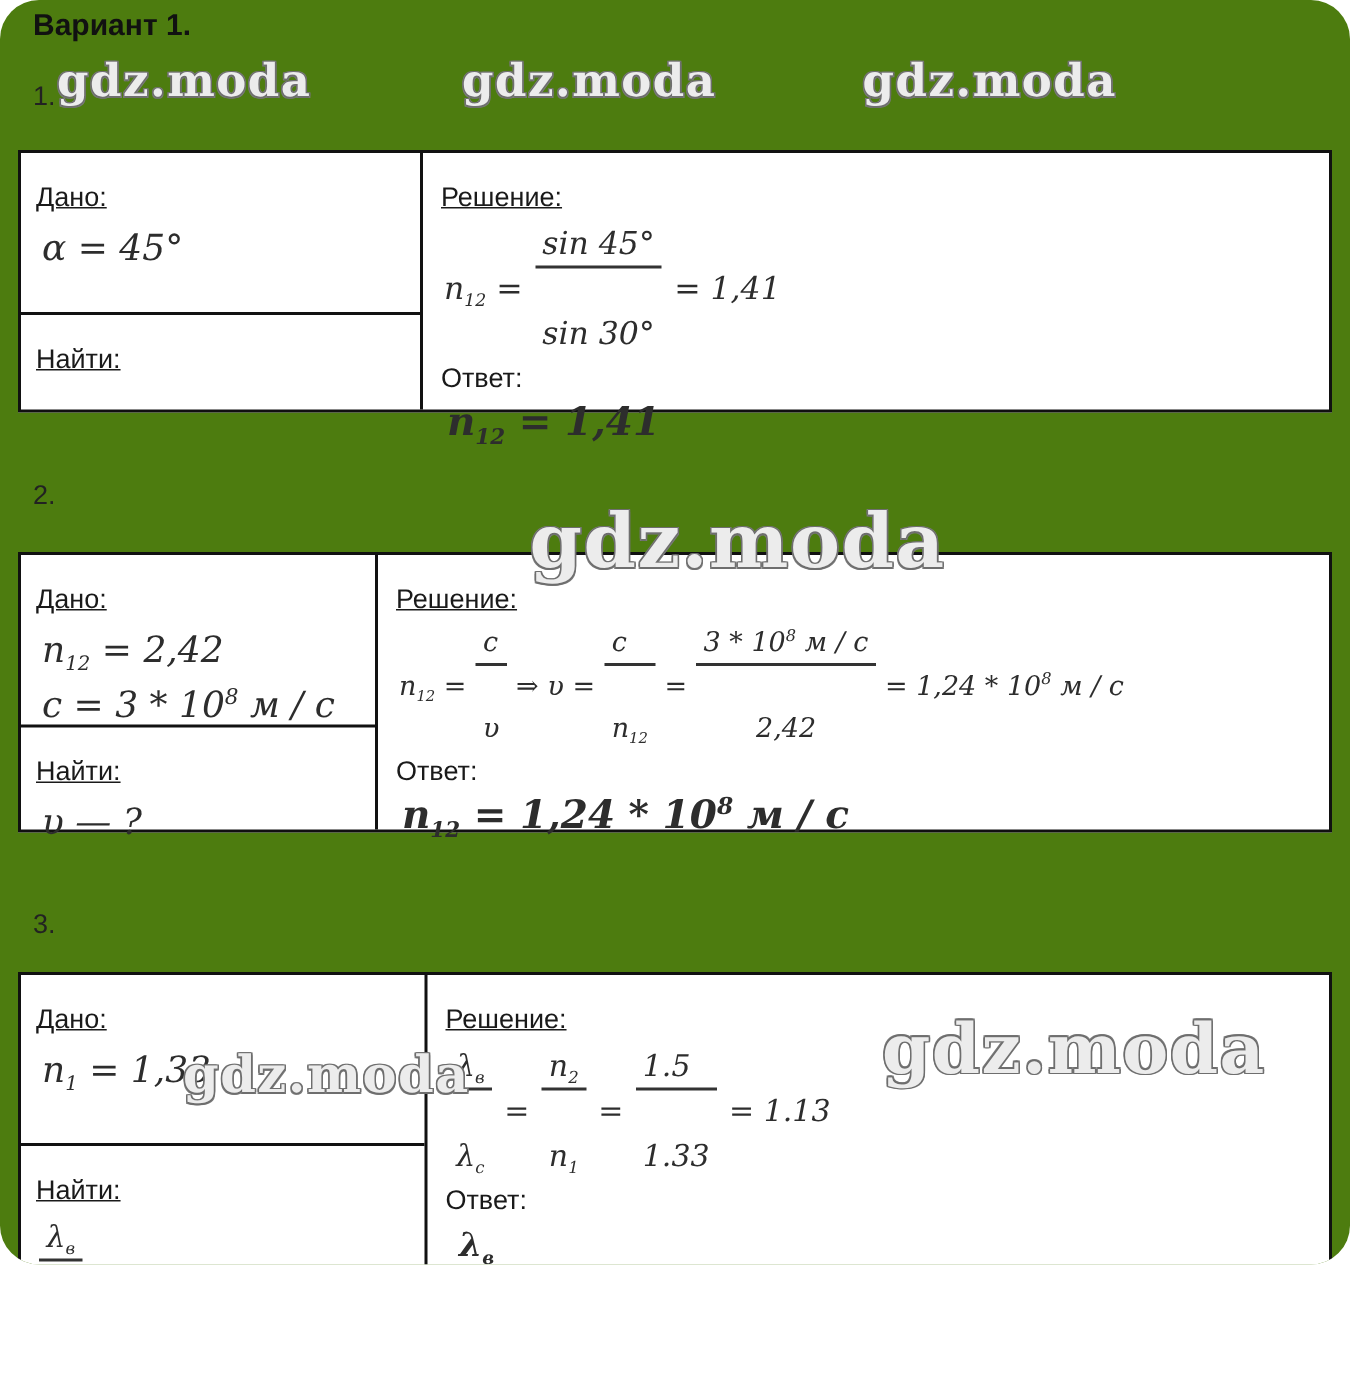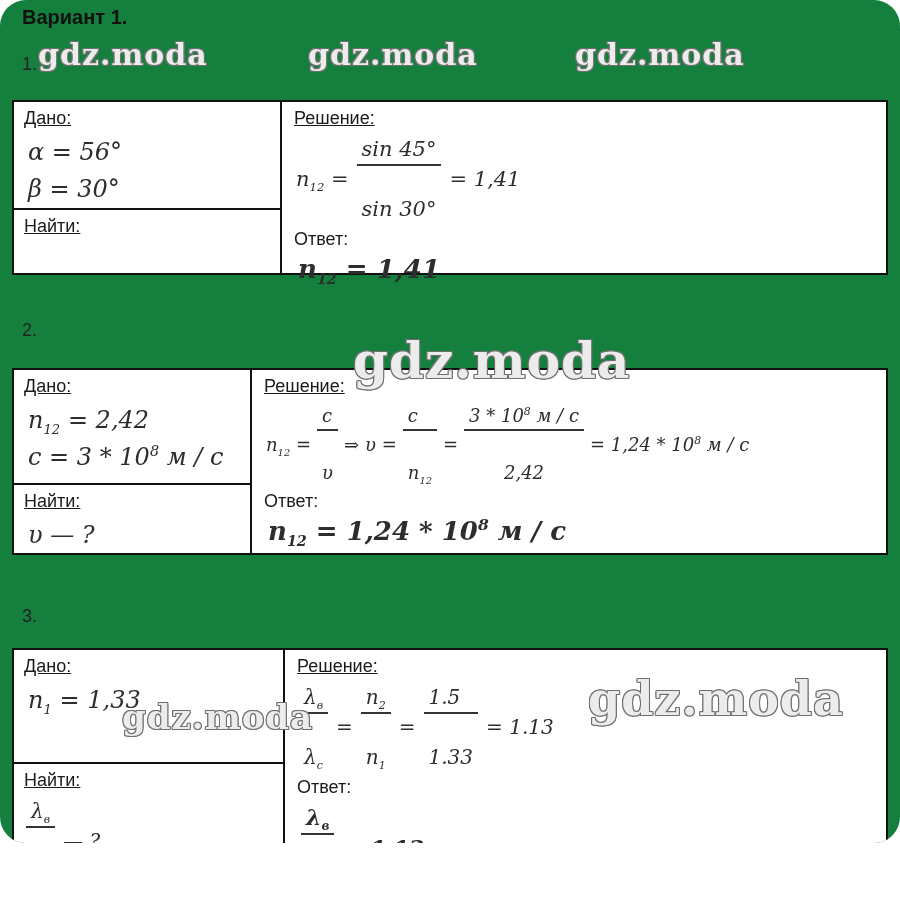--- a/index.html
+++ b/index.html
@@ -1,16 +1,16 @@
 <!DOCTYPE html>
 <html><head>
 <meta charset="utf-8">
 <style>
   html,body{margin:0;padding:0;background:#ffffff;}
-  .page{position:relative;width:900px;height:843px;background:#15803d;overflow:hidden;
+  .page{position:relative;width:900px;height:843px;background:#4d7c0f;overflow:hidden;
         font-family:"Liberation Sans",sans-serif;color:#1a1a1a;border-radius:26px;}
 
   .title{position:absolute;left:22px;top:6px;font-size:20px;font-weight:bold;color:#111;}
 
   .pnum{position:absolute;left:22px;font-size:18px;color:#222;}
   .pnum-1{top:54px;} .pnum-2{top:320px;} .pnum-3{top:606px;}
 
   
   .wm{position:absolute;font-family:"DejaVu Serif",serif;font-weight:700;white-space:nowrap;
       color:#ececec;letter-spacing:1px;z-index:6;line-height:1;
@@ -29,21 +29,21 @@
   .tbl-3{top:648px;height:222px;}
 
   .colL{display:flex;flex-direction:column;box-sizing:border-box;border-right:2px solid #111;flex:0 0 auto;}
   .tbl-1 .colL{width:268px;} .tbl-2 .colL{width:238px;} .tbl-3 .colL{width:271px;}
   .cell{box-sizing:border-box;padding:3px 10px;}
   .given{border-bottom:2px solid #111;flex:0 0 auto;}
   .tbl-1 .given{height:108px;} .tbl-2 .given{height:115px;} .tbl-3 .given{height:114px;}
   .find{flex:1 1 auto;}
   .colR{flex:1 1 auto;box-sizing:border-box;padding:3px 12px;}
 
-  .lbl{font-size:18px;text-decoration:underline;margin:3px 0 2px;color:#1a1a1a;}
+  .lbl{font-size:18px;text-decoration:underline;margin:16px 0 2px;color:#1a1a1a;}
   .lbl-ans{font-size:18px;margin:8px 0 2px;color:#1a1a1a;}
 
   .math{font-family:"DejaVu Serif",serif;font-style:italic;color:#2d2d2d;}
   .math sub{font-size:0.55em;line-height:0;}
   .math sup{font-size:0.6em;line-height:0;}
 
   .mline{font-size:24px;margin:9px 0 0 4px;}
 
   .frow{display:flex;align-items:center;gap:8px;margin:8px 0 2px 2px;font-size:21px;}
   .frow-sm{font-size:18px;gap:6px;}
@@ -70,22 +70,21 @@
   <span class="wm wm-4">gdz.moda</span>
   <span class="wm wm-5">gdz.moda</span>
   <span class="wm wm-6">gdz.moda</span>
 
   <div class="pnum pnum-1">1.</div>
 
   <div class="tbl tbl-1">
     <div class="colL">
       <div class="cell given">
         <div class="lbl">Дано:</div>
-        <div class="math mline">α = 56°</div>
-        <div class="math mline">β = 30°</div>
+        <div class="math mline">α = 45°</div>
       </div>
       <div class="cell find">
         <div class="lbl">Найти:</div>
       </div>
     </div>
     <div class="colR">
       <div class="lbl">Решение:</div>
       <div class="math frow">
         <span>n<sub>12</sub> =</span>
         <span class="frac">

